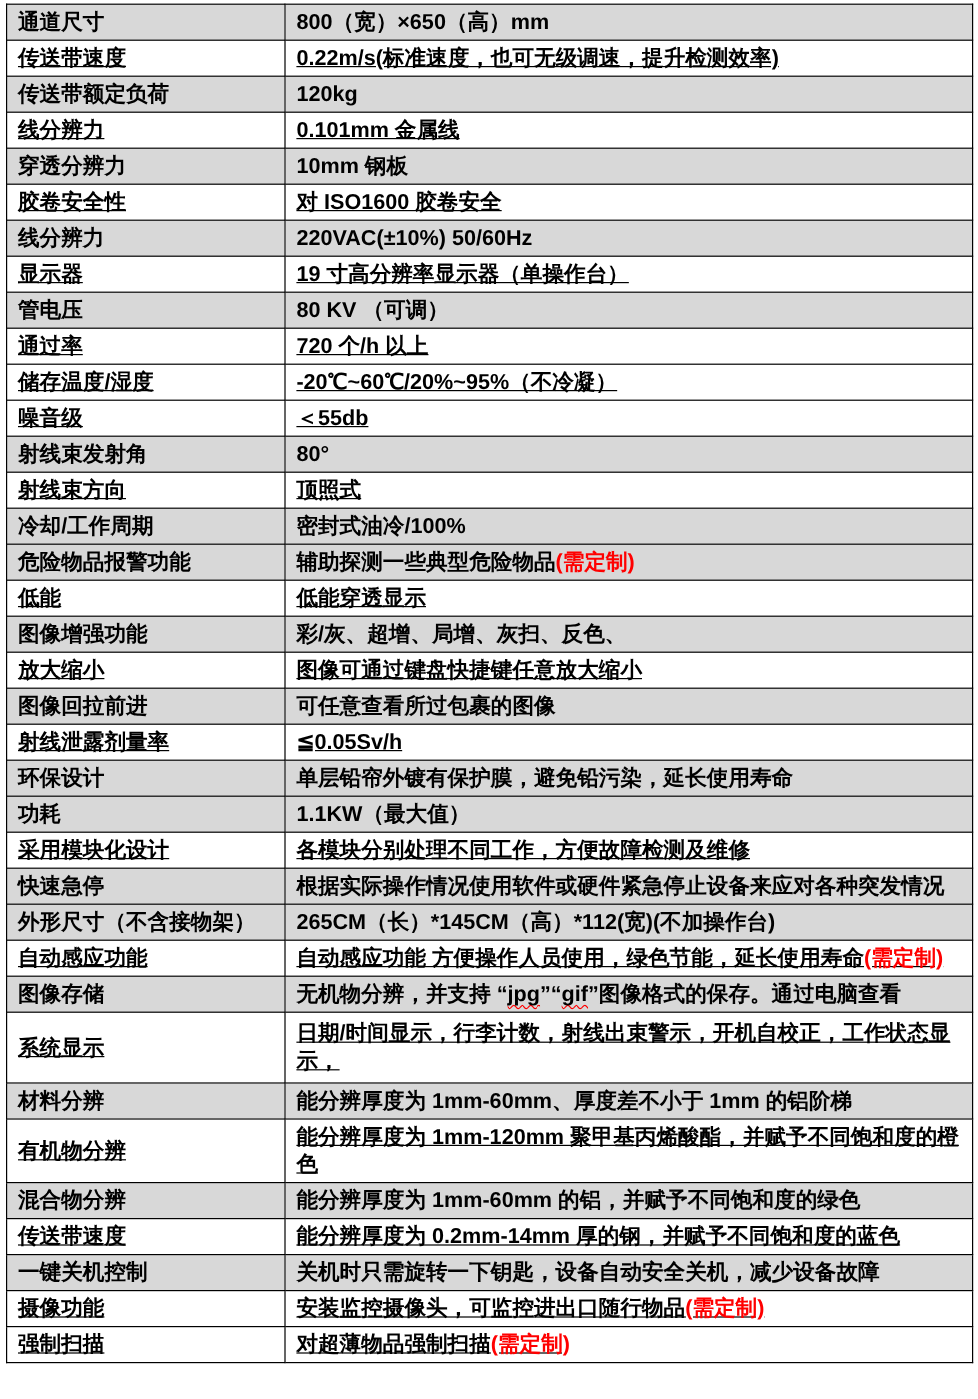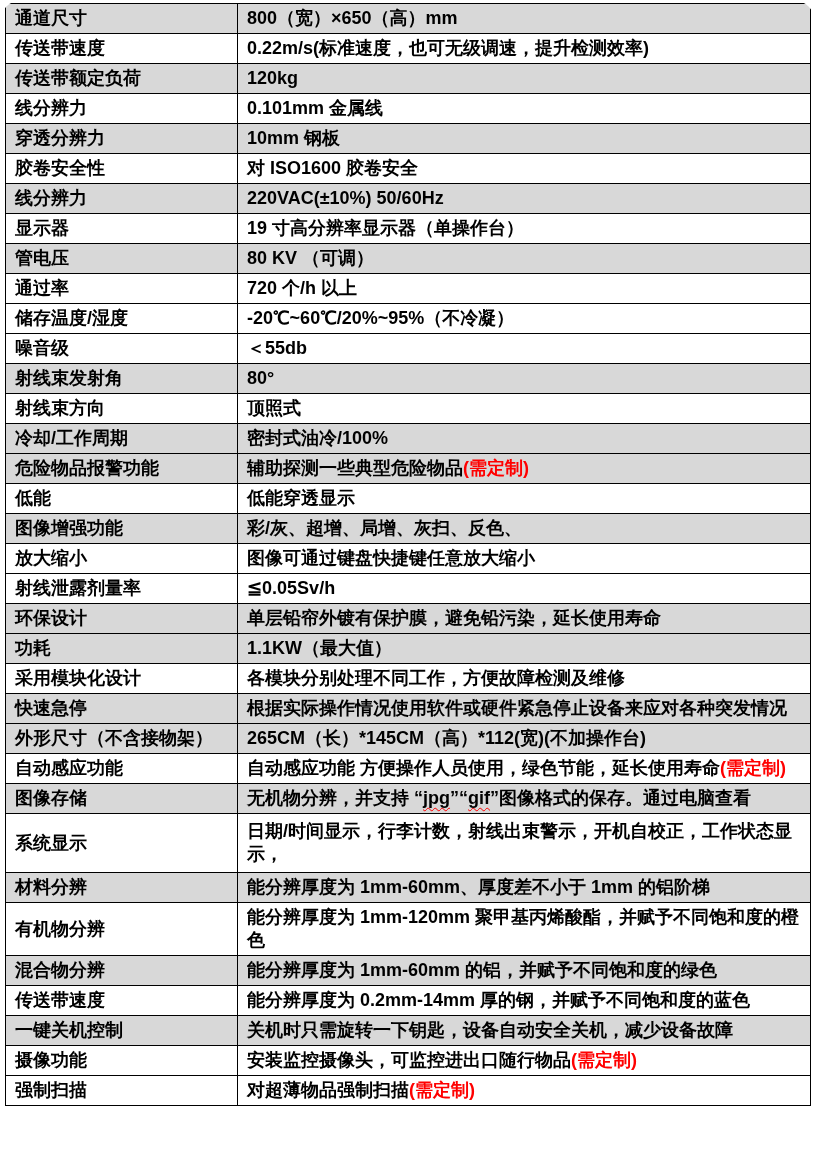--- a/index.html
+++ b/index.html
@@ -7,21 +7,20 @@
     padding: 0;
     background: #ffffff;
   }
   .page {
     position: relative;
     width: 815px;
     height: 1166px;
     background: #ffffff;
     overflow: hidden;
     font-family: "Liberation Sans", sans-serif;
-    border-radius: 22px;
   }
   table.spec {
     position: absolute;
     left: 5px;
     top: 3px;
     width: 806px;
     border-collapse: collapse;
     table-layout: fixed;
   }
   table.spec td {
@@ -40,20 +39,21 @@
   }
   table.spec td.value {
     letter-spacing: 0px;
     margin-top: 44px;
   }
   tr.shaded td {
     background: var(--row-shade, #d8d8d8);
   }
   tr.plain td {
     background: #ffffff;
+    text-decoration: underline;
   }
   tr.tall td {
     height: 52px;
   }
   .red {
     color: var(--note-red, #ff0000);
   }
   .sp {
     text-decoration: underline wavy var(--note-red, #ff0000);
     text-decoration-skip-ink: none;
@@ -136,20 +136,24 @@
           <td class="value"><span>低能穿透显示</span></td>
         </tr>
         <tr class="shaded">
           <td class="label">图像增强功能</td>
           <td class="value"><span>彩/灰、超增、局增、灰扫、反色、</span></td>
         </tr>
         <tr class="plain">
           <td class="label">放大缩小</td>
           <td class="value"><span>图像可通过键盘快捷键任意放大缩小</span></td>
         </tr>
+        <tr class="shaded">
+          <td class="label">图像回拉前进</td>
+          <td class="value"><span>可任意查看所过包裹的图像</span></td>
+        </tr>
         <tr class="plain">
           <td class="label">射线泄露剂量率</td>
           <td class="value"><span>≦0.05Sv/h</span></td>
         </tr>
         <tr class="shaded">
           <td class="label">环保设计</td>
           <td class="value"><span>单层铅帘外镀有保护膜，避免铅污染，延长使用寿命</span></td>
         </tr>
         <tr class="shaded">
           <td class="label">功耗</td>

